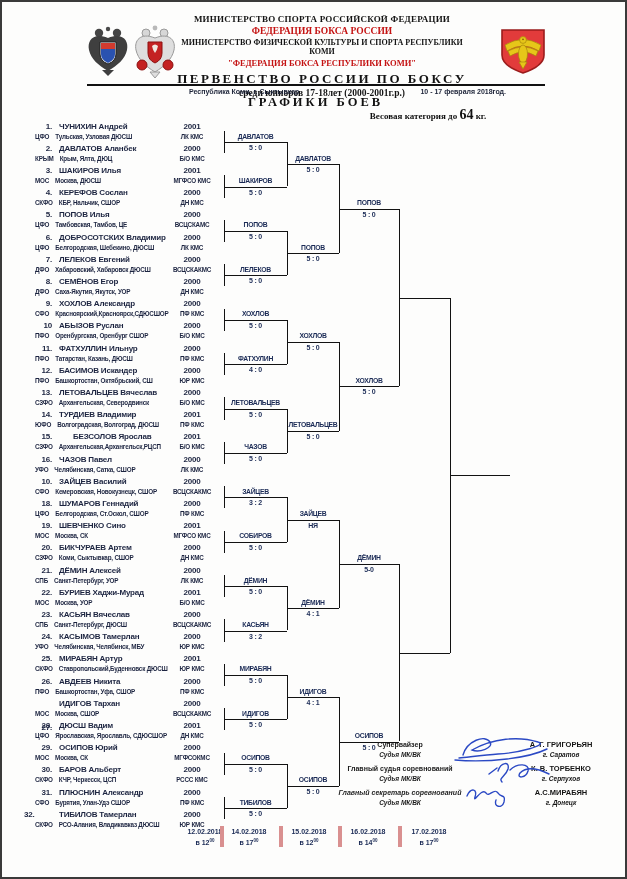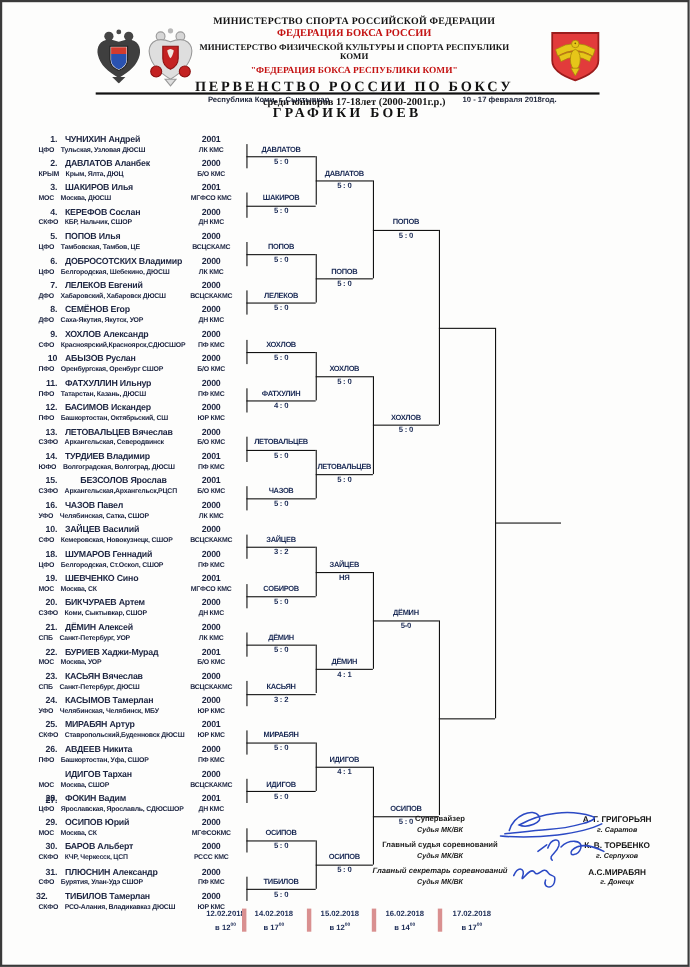--- a/index.html
+++ b/index.html
@@ -73,20 +73,25 @@
     <div class="h4">"ФЕДЕРАЦИЯ БОКСА РЕСПУБЛИКИ КОМИ"</div>
     <div class="h5">ПЕРВЕНСТВО РОССИИ ПО БОКСУ</div>
     <div class="h6">среди юниоров 17-18лет (2000-2001г.р.)</div>
   </div>
 
   <div class="abs rule"></div>
   <div class="abs loc">Республика Коми, г. Сыктывкар</div>
   <div class="abs dat">10 - 17 февраля 2018год.</div>
   <div class="abs ptitle serif">ГРАФИКИ БОЕВ</div>
 
+  <div class="abs weight serif">
+    <span>Весовая категория до</span>
+    <span class="big">64</span>
+    <span>кг.</span>
+  </div>
 
   <div id="entries-layer" class="abs" style="left:0;top:0">
       <div style="position: absolute; left: 22px; top: 119.5px; width: 28px; text-align: right; font-weight: bold; font-size: 8px; letter-spacing: -0.2px; color: rgb(28, 36, 64); white-space: nowrap;">1.</div>
       <div style="position: absolute; left: 57px; top: 119.5px; font-weight: bold; font-size: 8px; letter-spacing: -0.2px; color: rgb(28, 36, 64); white-space: nowrap;">ЧУНИХИН Андрей</div>
       <div style="position: absolute; left: 168px; top: 119.5px; width: 44px; text-align: center; font-weight: bold; font-size: 8px; letter-spacing: -0.2px; color: rgb(28, 36, 64); white-space: nowrap;">2001</div>
       <div style="position: absolute; left: 33px; top: 130.5px; font-weight: bold; font-size: 6.3px; letter-spacing: -0.2px; color: rgb(28, 36, 64); white-space: nowrap;"><span>ЦФО</span><span style="margin-left: 6px;">Тульская, Узловая ДЮСШ</span></div>
       <div style="position: absolute; left: 168px; top: 130.5px; width: 44px; text-align: center; font-weight: bold; font-size: 6.3px; letter-spacing: -0.2px; color: rgb(28, 36, 64); white-space: nowrap;">ЛК  КМС</div>
       <div style="position: absolute; left: 22px; top: 141.7px; width: 28px; text-align: right; font-weight: bold; font-size: 8px; letter-spacing: -0.2px; color: rgb(28, 36, 64); white-space: nowrap;">2.</div>
       <div style="position: absolute; left: 57px; top: 141.7px; font-weight: bold; font-size: 8px; letter-spacing: -0.2px; color: rgb(28, 36, 64); white-space: nowrap;">ДАВЛАТОВ Аланбек</div>
       <div style="position: absolute; left: 168px; top: 141.7px; width: 44px; text-align: center; font-weight: bold; font-size: 8px; letter-spacing: -0.2px; color: rgb(28, 36, 64); white-space: nowrap;">2000</div>
@@ -211,40 +216,40 @@
       <div style="position: absolute; left: 57px; top: 674.5px; font-weight: bold; font-size: 8px; letter-spacing: -0.2px; color: rgb(28, 36, 64); white-space: nowrap;">АВДЕЕВ Никита</div>
       <div style="position: absolute; left: 168px; top: 674.5px; width: 44px; text-align: center; font-weight: bold; font-size: 8px; letter-spacing: -0.2px; color: rgb(28, 36, 64); white-space: nowrap;">2000</div>
       <div style="position: absolute; left: 33px; top: 685.5px; font-weight: bold; font-size: 6.3px; letter-spacing: -0.2px; color: rgb(28, 36, 64); white-space: nowrap;"><span>ПФО</span><span style="margin-left: 6px;">Башкортостан, Уфа, СШОР</span></div>
       <div style="position: absolute; left: 168px; top: 685.5px; width: 44px; text-align: center; font-weight: bold; font-size: 6.3px; letter-spacing: -0.2px; color: rgb(28, 36, 64); white-space: nowrap;">ПФ КМС</div>
       <div style="position: absolute; left: 22px; top: 696.7px; width: 28px; text-align: right; font-weight: bold; font-size: 8px; letter-spacing: -0.2px; color: rgb(28, 36, 64); white-space: nowrap; margin-top: 24px;">27.</div>
       <div style="position: absolute; left: 57px; top: 696.7px; font-weight: bold; font-size: 8px; letter-spacing: -0.2px; color: rgb(28, 36, 64); white-space: nowrap;">ИДИГОВ Тархан</div>
       <div style="position: absolute; left: 168px; top: 696.7px; width: 44px; text-align: center; font-weight: bold; font-size: 8px; letter-spacing: -0.2px; color: rgb(28, 36, 64); white-space: nowrap;">2000</div>
       <div style="position: absolute; left: 33px; top: 707.7px; font-weight: bold; font-size: 6.3px; letter-spacing: -0.2px; color: rgb(28, 36, 64); white-space: nowrap;"><span>МОС</span><span style="margin-left: 6px;">Москва,  СШОР</span></div>
       <div style="position: absolute; left: 168px; top: 707.7px; width: 44px; text-align: center; font-weight: bold; font-size: 6.3px; letter-spacing: -0.2px; color: rgb(28, 36, 64); white-space: nowrap;">ВСЦСКАКМС</div>
       <div style="position: absolute; left: 22px; top: 718.9px; width: 28px; text-align: right; font-weight: bold; font-size: 8px; letter-spacing: -0.2px; color: rgb(28, 36, 64); white-space: nowrap;">28.</div>
-      <div style="position: absolute; left: 57px; top: 718.9px; font-weight: bold; font-size: 8px; letter-spacing: -0.2px; color: rgb(28, 36, 64); white-space: nowrap;">ФОКИН Вадим</div>
+      <div style="position: absolute; left: 57px; top: 718.9px; font-weight: bold; font-size: 8px; letter-spacing: -0.2px; color: rgb(28, 36, 64); white-space: nowrap;">ДЮСШ Вадим</div>
       <div style="position: absolute; left: 168px; top: 718.9px; width: 44px; text-align: center; font-weight: bold; font-size: 8px; letter-spacing: -0.2px; color: rgb(28, 36, 64); white-space: nowrap;">2001</div>
       <div style="position: absolute; left: 33px; top: 729.9px; font-weight: bold; font-size: 6.3px; letter-spacing: -0.2px; color: rgb(28, 36, 64); white-space: nowrap;"><span>ЦФО</span><span style="margin-left: 6px;">Ярославская, Ярославль, СДЮСШОР</span></div>
       <div style="position: absolute; left: 168px; top: 729.9px; width: 44px; text-align: center; font-weight: bold; font-size: 6.3px; letter-spacing: -0.2px; color: rgb(28, 36, 64); white-space: nowrap;">ДН КМС</div>
       <div style="position: absolute; left: 22px; top: 741.1px; width: 28px; text-align: right; font-weight: bold; font-size: 8px; letter-spacing: -0.2px; color: rgb(28, 36, 64); white-space: nowrap;">29.</div>
       <div style="position: absolute; left: 57px; top: 741.1px; font-weight: bold; font-size: 8px; letter-spacing: -0.2px; color: rgb(28, 36, 64); white-space: nowrap;">ОСИПОВ Юрий</div>
       <div style="position: absolute; left: 168px; top: 741.1px; width: 44px; text-align: center; font-weight: bold; font-size: 8px; letter-spacing: -0.2px; color: rgb(28, 36, 64); white-space: nowrap;">2000</div>
       <div style="position: absolute; left: 33px; top: 752.1px; font-weight: bold; font-size: 6.3px; letter-spacing: -0.2px; color: rgb(28, 36, 64); white-space: nowrap;"><span>МОС</span><span style="margin-left: 6px;">Москва, СК</span></div>
       <div style="position: absolute; left: 168px; top: 752.1px; width: 44px; text-align: center; font-weight: bold; font-size: 6.3px; letter-spacing: -0.2px; color: rgb(28, 36, 64); white-space: nowrap;">МГФСОКМС</div>
       <div style="position: absolute; left: 22px; top: 763.3px; width: 28px; text-align: right; font-weight: bold; font-size: 8px; letter-spacing: -0.2px; color: rgb(28, 36, 64); white-space: nowrap;">30.</div>
       <div style="position: absolute; left: 57px; top: 763.3px; font-weight: bold; font-size: 8px; letter-spacing: -0.2px; color: rgb(28, 36, 64); white-space: nowrap;">БАРОВ Альберт</div>
       <div style="position: absolute; left: 168px; top: 763.3px; width: 44px; text-align: center; font-weight: bold; font-size: 8px; letter-spacing: -0.2px; color: rgb(28, 36, 64); white-space: nowrap;">2000</div>
       <div style="position: absolute; left: 33px; top: 774.3px; font-weight: bold; font-size: 6.3px; letter-spacing: -0.2px; color: rgb(28, 36, 64); white-space: nowrap;"><span>СКФО</span><span style="margin-left: 6px;">КЧР, Черкесск,  ЦСП</span></div>
       <div style="position: absolute; left: 168px; top: 774.3px; width: 44px; text-align: center; font-weight: bold; font-size: 6.3px; letter-spacing: -0.2px; color: rgb(28, 36, 64); white-space: nowrap;">РССС  КМС</div>
       <div style="position: absolute; left: 22px; top: 785.5px; width: 28px; text-align: right; font-weight: bold; font-size: 8px; letter-spacing: -0.2px; color: rgb(28, 36, 64); white-space: nowrap;">31.</div>
       <div style="position: absolute; left: 57px; top: 785.5px; font-weight: bold; font-size: 8px; letter-spacing: -0.2px; color: rgb(28, 36, 64); white-space: nowrap;">ПЛЮСНИН Александр</div>
       <div style="position: absolute; left: 168px; top: 785.5px; width: 44px; text-align: center; font-weight: bold; font-size: 8px; letter-spacing: -0.2px; color: rgb(28, 36, 64); white-space: nowrap;">2000</div>
       <div style="position: absolute; left: 33px; top: 796.5px; font-weight: bold; font-size: 6.3px; letter-spacing: -0.2px; color: rgb(28, 36, 64); white-space: nowrap;"><span>СФО</span><span style="margin-left: 6px;">Бурятия, Улан-Удэ СШОР</span></div>
       <div style="position: absolute; left: 168px; top: 796.5px; width: 44px; text-align: center; font-weight: bold; font-size: 6.3px; letter-spacing: -0.2px; color: rgb(28, 36, 64); white-space: nowrap;">ПФ КМС</div>
-      <div style="position: absolute; left: 22px; top: 807.7px; width: 28px; text-align: center; font-weight: bold; font-size: 8px; letter-spacing: -0.2px; color: rgb(28, 36, 64); white-space: nowrap;">32.</div>
+      <div style="position: absolute; left: 22px; top: 807.7px; width: 28px; text-align: left; font-weight: bold; font-size: 8px; letter-spacing: -0.2px; color: rgb(28, 36, 64); white-space: nowrap;">32.</div>
       <div style="position: absolute; left: 57px; top: 807.7px; font-weight: bold; font-size: 8px; letter-spacing: -0.2px; color: rgb(28, 36, 64); white-space: nowrap;">ТИБИЛОВ Тамерлан</div>
       <div style="position: absolute; left: 168px; top: 807.7px; width: 44px; text-align: center; font-weight: bold; font-size: 8px; letter-spacing: -0.2px; color: rgb(28, 36, 64); white-space: nowrap;">2000</div>
       <div style="position: absolute; left: 33px; top: 818.7px; font-weight: bold; font-size: 6.3px; letter-spacing: -0.2px; color: rgb(28, 36, 64); white-space: nowrap;"><span>СКФО</span><span style="margin-left: 6px;">РСО-Алания, Владикавказ  ДЮСШ</span></div>
       <div style="position: absolute; left: 168px; top: 818.7px; width: 44px; text-align: center; font-weight: bold; font-size: 6.3px; letter-spacing: -0.2px; color: rgb(28, 36, 64); white-space: nowrap;">ЮР КМС</div>
     </div>
   <div id="bracket-layer" class="abs" style="left:0;top:0">
       <div style="position: absolute; left: 222px; top: 129px; width: 1.2px; height: 22.2px; background: rgb(18, 18, 18);"></div>
       <div style="position: absolute; left: 222px; top: 140.1px; width: 63px; height: 1.2px; background: rgb(18, 18, 18);"></div>
       <div style="position: absolute; left: 222px; top: 130.6px; width: 63px; font-weight: bold; font-size: 6.8px; letter-spacing: -0.3px; color: rgb(26, 42, 85); text-align: center; white-space: nowrap;">ДАВЛАТОВ</div>
       <div style="position: absolute; left: 222px; top: 142.1px; width: 63px; font-weight: bold; font-size: 7px; letter-spacing: -0.2px; color: rgb(26, 42, 85); text-align: center;">5 : 0</div>

